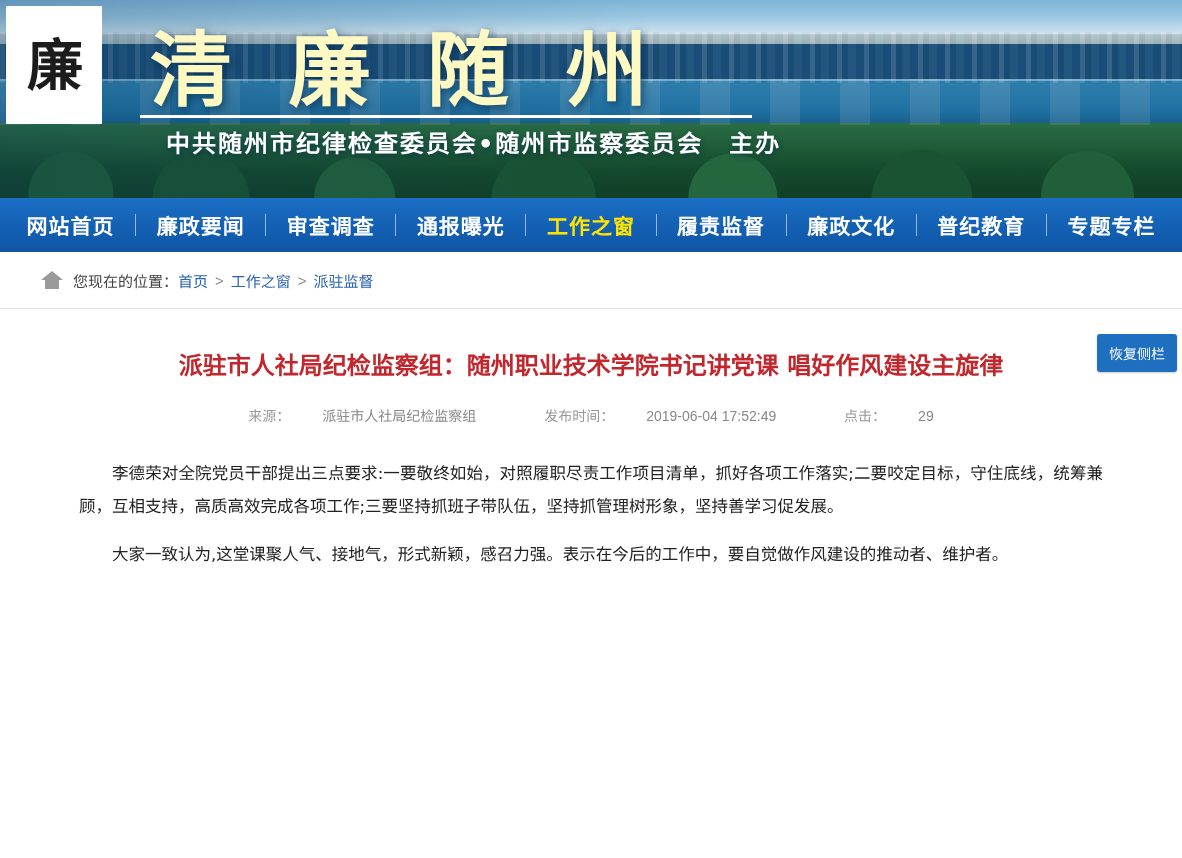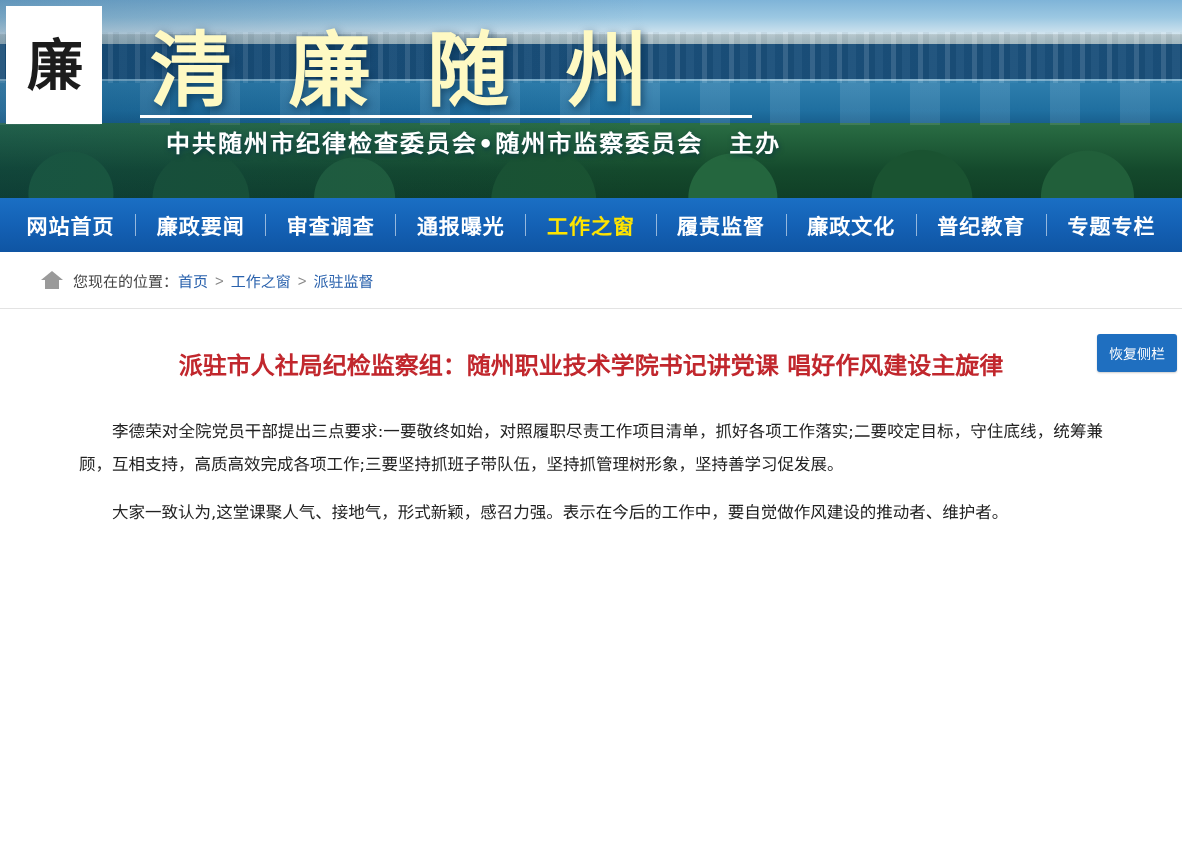--- a/index.html
+++ b/index.html
@@ -275,18 +275,29 @@
     <span class="sep">&gt;</span>
     <span class="cur">派驻监督</span>
   </div>
 </div>
 
 <div class="restore-btn">恢复侧栏</div>
 
 <div class="article">
   <div class="art-title">派驻市人社局纪检监察组：随州职业技术学院书记讲党课 唱好作风建设主旋律</div>
 
+  <div class="art-meta">
+    <span>
+      <span class="lbl">来源：</span><span>派驻市人社局纪检监察组</span>
+    </span>
+    <span>
+      <span class="lbl">发布时间：</span><span>2019-06-04 17:52:49</span>
+    </span>
+    <span>
+      <span class="lbl">点击：</span><span>29</span>
+    </span>
+  </div>
 
   <div class="art-body">
     <p>李德荣对全院党员干部提出三点要求:一要敬终如始，对照履职尽责工作项目清单，抓好各项工作落实;二要咬定目标，守住底线，统筹兼顾，互相支持，高质高效完成各项工作;三要坚持抓班子带队伍，坚持抓管理树形象，坚持善学习促发展。</p>
     <p>大家一致认为,这堂课聚人气、接地气，形式新颖，感召力强。表示在今后的工作中，要自觉做作风建设的推动者、维护者。</p>
   </div>
 </div>
 
 </body></html>

